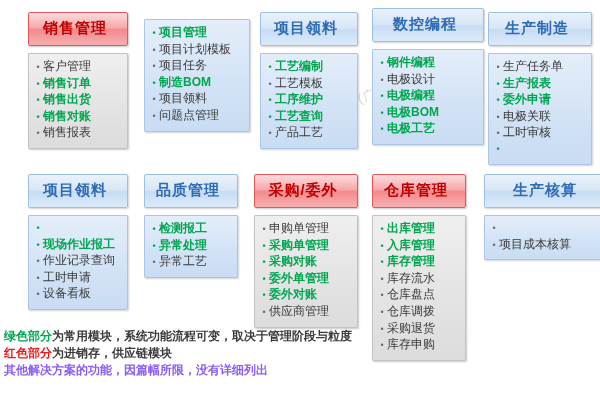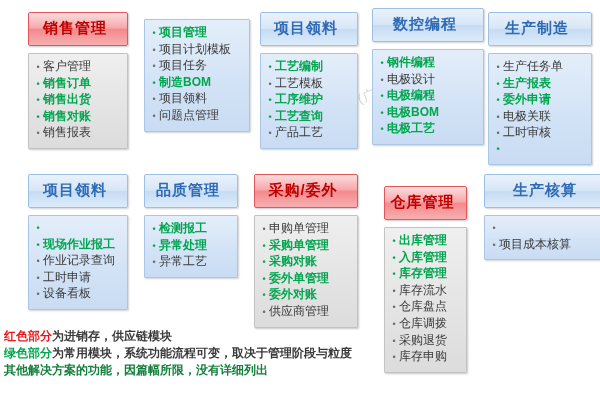--- a/index.html
+++ b/index.html
@@ -97,21 +97,21 @@
   }
   .legend .line{
     font-size:12px;
     line-height:17px;
     color:#3a3a3a;
     white-space:nowrap;
     font-weight:bold;
   }
   .legend .kw-green{color:#00a64f;}
   .legend .kw-red{color:#e8191c;}
-  .legend .line.plain{font-weight:bold;color:#15803d;}
+  .legend .line.plain{font-weight:bold;color:#8b5cf6;}
 </style>
 </head>
 <body>
 
 <div id="board">
   <div class="watermark">云易云软件(广州)</div>
 
   <div id="columns-host">
       <div class="col" style="left: 28px; top: 12px; width: 100px;">
         <div class="hdr red">销售管理</div>
@@ -323,21 +323,21 @@
               <span class="bul">•</span>
               <span>委外对账</span>
             </li>
             <li class="">
               <span class="bul">•</span>
               <span>供应商管理</span>
             </li>
           </ul>
         </div>
       </div>
-      <div class="col" style="left: 384px; top: 174px; width: 83px; margin-top: 12px;">
+      <div class="col" style="left: 372px; top: 174px; width: 94px;">
         <div class="hdr red">仓库管理</div>
         <div class="body grey">
           <ul class="items">
             <li class="green">
               <span class="bul">•</span>
               <span>出库管理</span>
             </li>
             <li class="green">
               <span class="bul">•</span>
               <span>入库管理</span>
@@ -380,20 +380,20 @@
               <span class="bul">•</span>
               <span>项目成本核算</span>
             </li>
           </ul>
         </div>
       </div>
     </div>
 
   <div class="legend">
     <div class="line">
-      <span class="kw-red">红色部分</span><span>为进销存，供应链模块</span>
+      <span class="kw-green">绿色部分</span><span>为常用模块，系统功能流程可变，取决于管理阶段与粒度</span>
     </div>
     <div class="line">
-      <span class="kw-green">绿色部分</span><span>为常用模块，系统功能流程可变，取决于管理阶段与粒度</span>
+      <span class="kw-red">红色部分</span><span>为进销存，供应链模块</span>
     </div>
     <div class="line plain">其他解决方案的功能，因篇幅所限，没有详细列出</div>
   </div>
 </div>
 
 </body></html>

